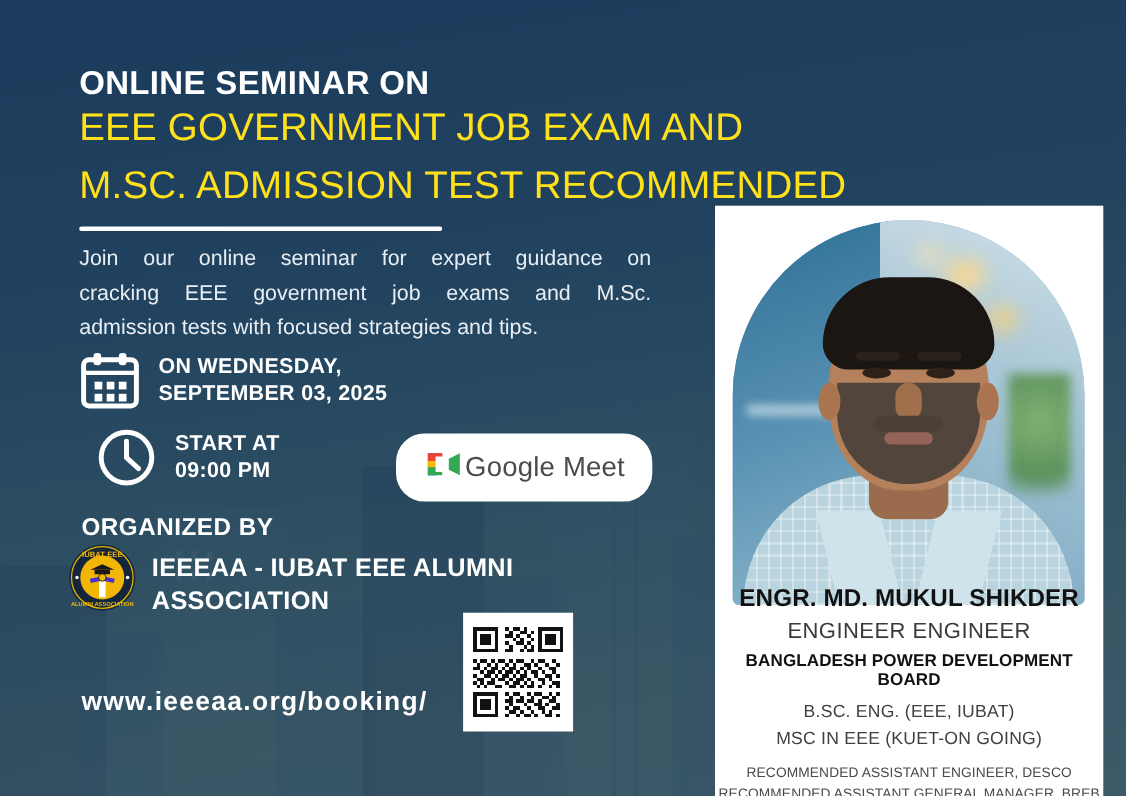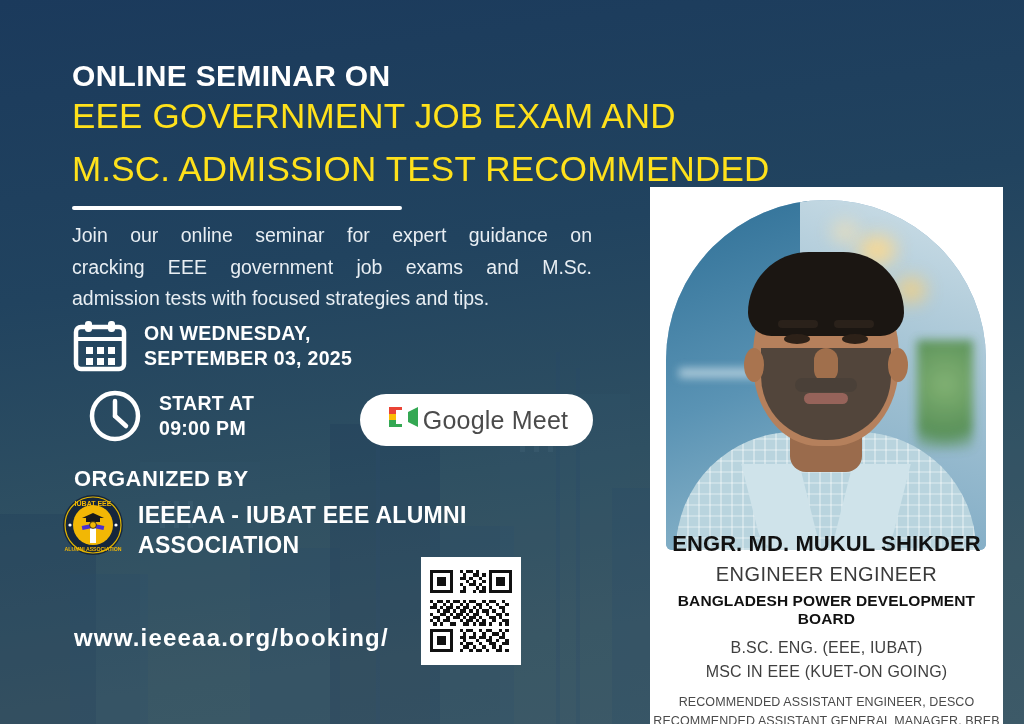--- a/index.html
+++ b/index.html
@@ -80,21 +80,21 @@
   
   .info-row { position:absolute; display:flex; align-items:center; }
   #row-date { left:72px; top:318px; }
   #row-time { left:87px; top:388px; }
   .info-ico { width:60px; flex:0 0 60px; display:flex; align-items:center; justify-content:flex-start; }
   .info-txt { margin-left:12px; color:#ffffff; font-weight:700; font-size:19.5px; line-height:1.26; letter-spacing:.3px; }
 
   
   .meet-pill {
     position:absolute; left:360px; top:394px;
-    width:233px; height:52px; border-radius:26px;
+    width:233px; height:62px; border-radius:26px;
     background:#ffffff; display:flex; align-items:center; justify-content:center; gap:0;
   }
   .meet-label { font-size:25px; color:#4b4b4b; letter-spacing:.2px; }
 
   
   .org-title {
     position:absolute; left:74px; top:466px;
     font-size:22px; font-weight:700; color:#ffffff; letter-spacing:.5px;
   }
   .org-row { position:absolute; left:62px; top:494px; display:flex; align-items:flex-end; }

